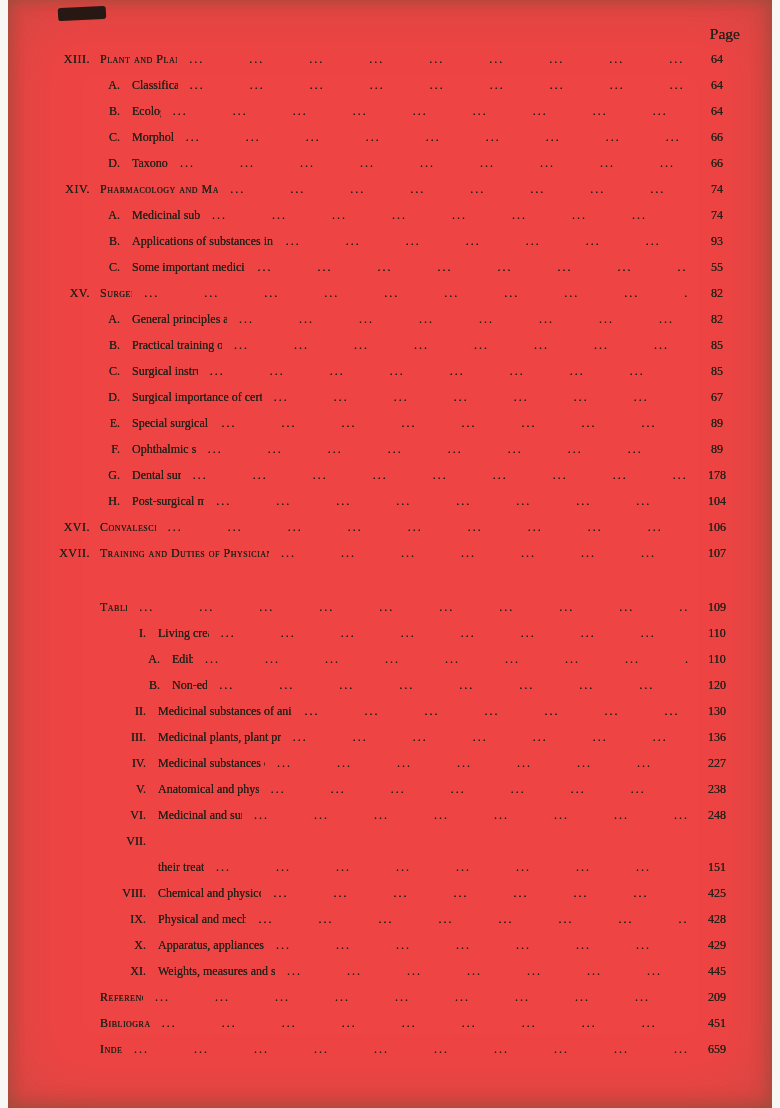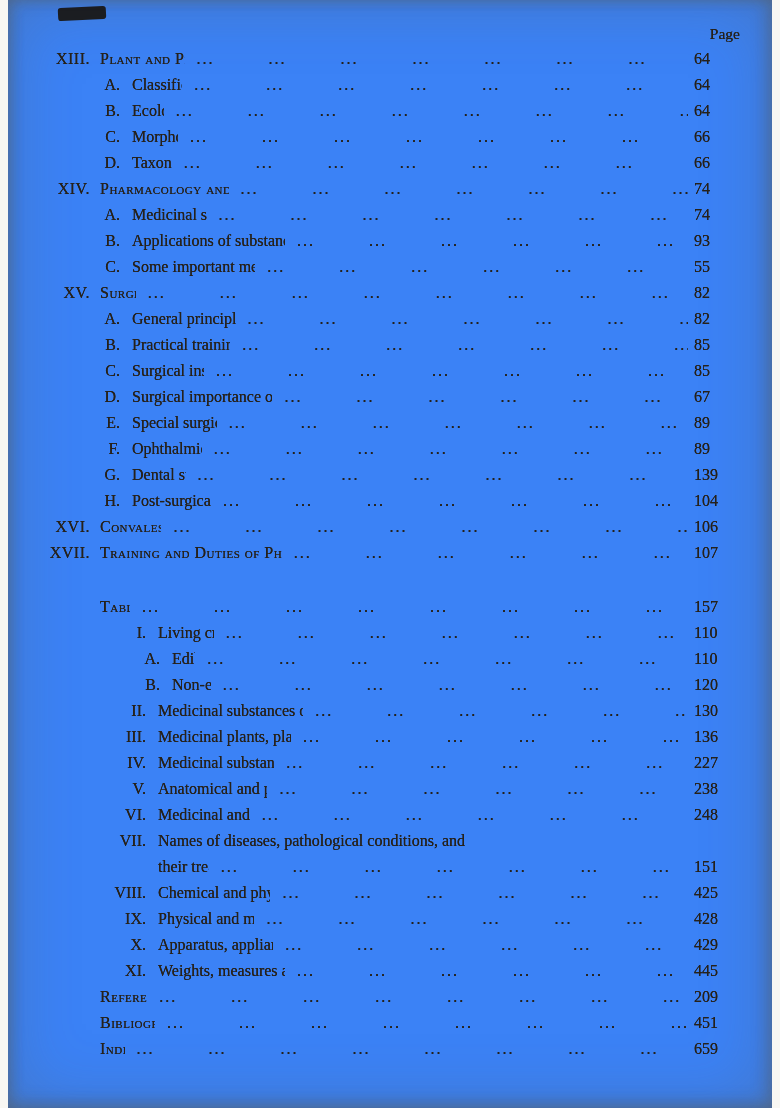--- a/index.html
+++ b/index.html
@@ -9,21 +9,21 @@
     height: 1108px;
     background: #f8f7f3;
     font-family: "Liberation Serif", serif;
     overflow: hidden;
   }
   .paper {
     position: relative;
     margin: 0 8px;
     width: 764px;
     height: 1108px;
-    background: #3b82f6;
+    background: #ef4444;
     box-shadow:
       inset 0 0 70px rgba(96, 85, 58, 0.28),
       inset -5px 0 16px rgba(96, 85, 58, 0.26),
       inset 5px 0 12px rgba(96, 85, 58, 0.18),
       inset 0 -6px 18px rgba(96, 85, 58, 0.18);
     color: #26211a;
   }
   .artifact {
     position: absolute;
     top: 7px;
@@ -36,21 +36,21 @@
     opacity: 0.92;
   }
   .content {
     padding: 22px 32px 0 20px;
   }
   .row {
     display: flex;
     align-items: baseline;
     height: 26px;
     line-height: 26px;
-    font-size: 16px;
+    font-size: 12px;
     text-shadow: 0 0 0.4px currentColor;
   }
   .page-header {
     justify-content: flex-end;
     height: 24px;
     line-height: 24px;
     font-size: 15.5px;
   }
   .num {
     flex: none;
@@ -76,21 +76,21 @@
     min-width: 0;
     overflow: hidden;
     white-space: nowrap;
     margin: 0 6px 0 12px;
     letter-spacing: 2px;
   }
   .leader.empty { visibility: hidden; }
   .page {
     flex: none;
     width: 46px;
-    text-align: left;
+    text-align: center;
   }
   .gap { margin-top: 28px; }
 </style>
 </head>
 <body>
 
 <div class="paper">
   <div class="artifact"></div>
   <div class="content">
     <div class="row page-header">
@@ -190,21 +190,21 @@
         <div class="row sub">
           <span class="num">F.</span>
           <span class="title">Ophthalmic surgery</span>
           <span class="leader">...&nbsp;&nbsp;&nbsp;&nbsp;&nbsp;&nbsp;&nbsp;&nbsp;&nbsp;...&nbsp;&nbsp;&nbsp;&nbsp;&nbsp;&nbsp;&nbsp;&nbsp;&nbsp;...&nbsp;&nbsp;&nbsp;&nbsp;&nbsp;&nbsp;&nbsp;&nbsp;&nbsp;...&nbsp;&nbsp;&nbsp;&nbsp;&nbsp;&nbsp;&nbsp;&nbsp;&nbsp;...&nbsp;&nbsp;&nbsp;&nbsp;&nbsp;&nbsp;&nbsp;&nbsp;&nbsp;...&nbsp;&nbsp;&nbsp;&nbsp;&nbsp;&nbsp;&nbsp;&nbsp;&nbsp;...&nbsp;&nbsp;&nbsp;&nbsp;&nbsp;&nbsp;&nbsp;&nbsp;&nbsp;...&nbsp;&nbsp;&nbsp;&nbsp;&nbsp;&nbsp;&nbsp;&nbsp;&nbsp;...&nbsp;&nbsp;&nbsp;&nbsp;&nbsp;&nbsp;&nbsp;&nbsp;&nbsp;...&nbsp;&nbsp;&nbsp;&nbsp;&nbsp;&nbsp;&nbsp;&nbsp;&nbsp;...&nbsp;&nbsp;&nbsp;&nbsp;&nbsp;&nbsp;&nbsp;&nbsp;&nbsp;...&nbsp;&nbsp;&nbsp;&nbsp;&nbsp;&nbsp;&nbsp;&nbsp;&nbsp;</span>
           <span class="page">89</span>
         </div>
         <div class="row sub">
           <span class="num">G.</span>
           <span class="title">Dental surgery</span>
           <span class="leader">...&nbsp;&nbsp;&nbsp;&nbsp;&nbsp;&nbsp;&nbsp;&nbsp;&nbsp;...&nbsp;&nbsp;&nbsp;&nbsp;&nbsp;&nbsp;&nbsp;&nbsp;&nbsp;...&nbsp;&nbsp;&nbsp;&nbsp;&nbsp;&nbsp;&nbsp;&nbsp;&nbsp;...&nbsp;&nbsp;&nbsp;&nbsp;&nbsp;&nbsp;&nbsp;&nbsp;&nbsp;...&nbsp;&nbsp;&nbsp;&nbsp;&nbsp;&nbsp;&nbsp;&nbsp;&nbsp;...&nbsp;&nbsp;&nbsp;&nbsp;&nbsp;&nbsp;&nbsp;&nbsp;&nbsp;...&nbsp;&nbsp;&nbsp;&nbsp;&nbsp;&nbsp;&nbsp;&nbsp;&nbsp;...&nbsp;&nbsp;&nbsp;&nbsp;&nbsp;&nbsp;&nbsp;&nbsp;&nbsp;...&nbsp;&nbsp;&nbsp;&nbsp;&nbsp;&nbsp;&nbsp;&nbsp;&nbsp;...&nbsp;&nbsp;&nbsp;&nbsp;&nbsp;&nbsp;&nbsp;&nbsp;&nbsp;...&nbsp;&nbsp;&nbsp;&nbsp;&nbsp;&nbsp;&nbsp;&nbsp;&nbsp;...&nbsp;&nbsp;&nbsp;&nbsp;&nbsp;&nbsp;&nbsp;&nbsp;&nbsp;</span>
-          <span class="page">139</span>
+          <span class="page">178</span>
         </div>
         <div class="row sub">
           <span class="num">H.</span>
           <span class="title">Post-surgical measures</span>
           <span class="leader">...&nbsp;&nbsp;&nbsp;&nbsp;&nbsp;&nbsp;&nbsp;&nbsp;&nbsp;...&nbsp;&nbsp;&nbsp;&nbsp;&nbsp;&nbsp;&nbsp;&nbsp;&nbsp;...&nbsp;&nbsp;&nbsp;&nbsp;&nbsp;&nbsp;&nbsp;&nbsp;&nbsp;...&nbsp;&nbsp;&nbsp;&nbsp;&nbsp;&nbsp;&nbsp;&nbsp;&nbsp;...&nbsp;&nbsp;&nbsp;&nbsp;&nbsp;&nbsp;&nbsp;&nbsp;&nbsp;...&nbsp;&nbsp;&nbsp;&nbsp;&nbsp;&nbsp;&nbsp;&nbsp;&nbsp;...&nbsp;&nbsp;&nbsp;&nbsp;&nbsp;&nbsp;&nbsp;&nbsp;&nbsp;...&nbsp;&nbsp;&nbsp;&nbsp;&nbsp;&nbsp;&nbsp;&nbsp;&nbsp;...&nbsp;&nbsp;&nbsp;&nbsp;&nbsp;&nbsp;&nbsp;&nbsp;&nbsp;...&nbsp;&nbsp;&nbsp;&nbsp;&nbsp;&nbsp;&nbsp;&nbsp;&nbsp;...&nbsp;&nbsp;&nbsp;&nbsp;&nbsp;&nbsp;&nbsp;&nbsp;&nbsp;...&nbsp;&nbsp;&nbsp;&nbsp;&nbsp;&nbsp;&nbsp;&nbsp;&nbsp;</span>
           <span class="page">104</span>
         </div>
         <div class="row chapter sc">
           <span class="num">XVI.</span>
           <span class="title">Convalescence</span>
@@ -214,21 +214,21 @@
         <div class="row chapter sc">
           <span class="num">XVII.</span>
           <span class="title">Training and Duties of Physicians, Surgeons, and Nurses</span>
           <span class="leader">...&nbsp;&nbsp;&nbsp;&nbsp;&nbsp;&nbsp;&nbsp;&nbsp;&nbsp;...&nbsp;&nbsp;&nbsp;&nbsp;&nbsp;&nbsp;&nbsp;&nbsp;&nbsp;...&nbsp;&nbsp;&nbsp;&nbsp;&nbsp;&nbsp;&nbsp;&nbsp;&nbsp;...&nbsp;&nbsp;&nbsp;&nbsp;&nbsp;&nbsp;&nbsp;&nbsp;&nbsp;...&nbsp;&nbsp;&nbsp;&nbsp;&nbsp;&nbsp;&nbsp;&nbsp;&nbsp;...&nbsp;&nbsp;&nbsp;&nbsp;&nbsp;&nbsp;&nbsp;&nbsp;&nbsp;...&nbsp;&nbsp;&nbsp;&nbsp;&nbsp;&nbsp;&nbsp;&nbsp;&nbsp;...&nbsp;&nbsp;&nbsp;&nbsp;&nbsp;&nbsp;&nbsp;&nbsp;&nbsp;...&nbsp;&nbsp;&nbsp;&nbsp;&nbsp;&nbsp;&nbsp;&nbsp;&nbsp;...&nbsp;&nbsp;&nbsp;&nbsp;&nbsp;&nbsp;&nbsp;&nbsp;&nbsp;...&nbsp;&nbsp;&nbsp;&nbsp;&nbsp;&nbsp;&nbsp;&nbsp;&nbsp;...&nbsp;&nbsp;&nbsp;&nbsp;&nbsp;&nbsp;&nbsp;&nbsp;&nbsp;</span>
           <span class="page">107</span>
         </div>
         <div class="row section sc gap">
           <span class="num"></span>
           <span class="title">Tables</span>
           <span class="leader">...&nbsp;&nbsp;&nbsp;&nbsp;&nbsp;&nbsp;&nbsp;&nbsp;&nbsp;...&nbsp;&nbsp;&nbsp;&nbsp;&nbsp;&nbsp;&nbsp;&nbsp;&nbsp;...&nbsp;&nbsp;&nbsp;&nbsp;&nbsp;&nbsp;&nbsp;&nbsp;&nbsp;...&nbsp;&nbsp;&nbsp;&nbsp;&nbsp;&nbsp;&nbsp;&nbsp;&nbsp;...&nbsp;&nbsp;&nbsp;&nbsp;&nbsp;&nbsp;&nbsp;&nbsp;&nbsp;...&nbsp;&nbsp;&nbsp;&nbsp;&nbsp;&nbsp;&nbsp;&nbsp;&nbsp;...&nbsp;&nbsp;&nbsp;&nbsp;&nbsp;&nbsp;&nbsp;&nbsp;&nbsp;...&nbsp;&nbsp;&nbsp;&nbsp;&nbsp;&nbsp;&nbsp;&nbsp;&nbsp;...&nbsp;&nbsp;&nbsp;&nbsp;&nbsp;&nbsp;&nbsp;&nbsp;&nbsp;...&nbsp;&nbsp;&nbsp;&nbsp;&nbsp;&nbsp;&nbsp;&nbsp;&nbsp;...&nbsp;&nbsp;&nbsp;&nbsp;&nbsp;&nbsp;&nbsp;&nbsp;&nbsp;...&nbsp;&nbsp;&nbsp;&nbsp;&nbsp;&nbsp;&nbsp;&nbsp;&nbsp;</span>
-          <span class="page">157</span>
+          <span class="page">109</span>
         </div>
         <div class="row table-item">
           <span class="num">I.</span>
           <span class="title">Living creatures</span>
           <span class="leader">...&nbsp;&nbsp;&nbsp;&nbsp;&nbsp;&nbsp;&nbsp;&nbsp;&nbsp;...&nbsp;&nbsp;&nbsp;&nbsp;&nbsp;&nbsp;&nbsp;&nbsp;&nbsp;...&nbsp;&nbsp;&nbsp;&nbsp;&nbsp;&nbsp;&nbsp;&nbsp;&nbsp;...&nbsp;&nbsp;&nbsp;&nbsp;&nbsp;&nbsp;&nbsp;&nbsp;&nbsp;...&nbsp;&nbsp;&nbsp;&nbsp;&nbsp;&nbsp;&nbsp;&nbsp;&nbsp;...&nbsp;&nbsp;&nbsp;&nbsp;&nbsp;&nbsp;&nbsp;&nbsp;&nbsp;...&nbsp;&nbsp;&nbsp;&nbsp;&nbsp;&nbsp;&nbsp;&nbsp;&nbsp;...&nbsp;&nbsp;&nbsp;&nbsp;&nbsp;&nbsp;&nbsp;&nbsp;&nbsp;...&nbsp;&nbsp;&nbsp;&nbsp;&nbsp;&nbsp;&nbsp;&nbsp;&nbsp;...&nbsp;&nbsp;&nbsp;&nbsp;&nbsp;&nbsp;&nbsp;&nbsp;&nbsp;...&nbsp;&nbsp;&nbsp;&nbsp;&nbsp;&nbsp;&nbsp;&nbsp;&nbsp;...&nbsp;&nbsp;&nbsp;&nbsp;&nbsp;&nbsp;&nbsp;&nbsp;&nbsp;</span>
           <span class="page">110</span>
         </div>
         <div class="row table-sub">
           <span class="num">A.</span>
           <span class="title">Edible</span>
@@ -266,21 +266,20 @@
           <span class="page">238</span>
         </div>
         <div class="row table-item">
           <span class="num">VI.</span>
           <span class="title">Medicinal and surgical terms</span>
           <span class="leader">...&nbsp;&nbsp;&nbsp;&nbsp;&nbsp;&nbsp;&nbsp;&nbsp;&nbsp;...&nbsp;&nbsp;&nbsp;&nbsp;&nbsp;&nbsp;&nbsp;&nbsp;&nbsp;...&nbsp;&nbsp;&nbsp;&nbsp;&nbsp;&nbsp;&nbsp;&nbsp;&nbsp;...&nbsp;&nbsp;&nbsp;&nbsp;&nbsp;&nbsp;&nbsp;&nbsp;&nbsp;...&nbsp;&nbsp;&nbsp;&nbsp;&nbsp;&nbsp;&nbsp;&nbsp;&nbsp;...&nbsp;&nbsp;&nbsp;&nbsp;&nbsp;&nbsp;&nbsp;&nbsp;&nbsp;...&nbsp;&nbsp;&nbsp;&nbsp;&nbsp;&nbsp;&nbsp;&nbsp;&nbsp;...&nbsp;&nbsp;&nbsp;&nbsp;&nbsp;&nbsp;&nbsp;&nbsp;&nbsp;...&nbsp;&nbsp;&nbsp;&nbsp;&nbsp;&nbsp;&nbsp;&nbsp;&nbsp;...&nbsp;&nbsp;&nbsp;&nbsp;&nbsp;&nbsp;&nbsp;&nbsp;&nbsp;...&nbsp;&nbsp;&nbsp;&nbsp;&nbsp;&nbsp;&nbsp;&nbsp;&nbsp;...&nbsp;&nbsp;&nbsp;&nbsp;&nbsp;&nbsp;&nbsp;&nbsp;&nbsp;</span>
           <span class="page">248</span>
         </div>
         <div class="row table-item">
           <span class="num">VII.</span>
-          <span class="title">Names of diseases, pathological conditions, and</span>
           <span class="leader empty"></span>
           <span class="page"></span>
         </div>
         <div class="row continuation">
           <span class="num"></span>
           <span class="title">their treatment</span>
           <span class="leader">...&nbsp;&nbsp;&nbsp;&nbsp;&nbsp;&nbsp;&nbsp;&nbsp;&nbsp;...&nbsp;&nbsp;&nbsp;&nbsp;&nbsp;&nbsp;&nbsp;&nbsp;&nbsp;...&nbsp;&nbsp;&nbsp;&nbsp;&nbsp;&nbsp;&nbsp;&nbsp;&nbsp;...&nbsp;&nbsp;&nbsp;&nbsp;&nbsp;&nbsp;&nbsp;&nbsp;&nbsp;...&nbsp;&nbsp;&nbsp;&nbsp;&nbsp;&nbsp;&nbsp;&nbsp;&nbsp;...&nbsp;&nbsp;&nbsp;&nbsp;&nbsp;&nbsp;&nbsp;&nbsp;&nbsp;...&nbsp;&nbsp;&nbsp;&nbsp;&nbsp;&nbsp;&nbsp;&nbsp;&nbsp;...&nbsp;&nbsp;&nbsp;&nbsp;&nbsp;&nbsp;&nbsp;&nbsp;&nbsp;...&nbsp;&nbsp;&nbsp;&nbsp;&nbsp;&nbsp;&nbsp;&nbsp;&nbsp;...&nbsp;&nbsp;&nbsp;&nbsp;&nbsp;&nbsp;&nbsp;&nbsp;&nbsp;...&nbsp;&nbsp;&nbsp;&nbsp;&nbsp;&nbsp;&nbsp;&nbsp;&nbsp;...&nbsp;&nbsp;&nbsp;&nbsp;&nbsp;&nbsp;&nbsp;&nbsp;&nbsp;</span>
           <span class="page">151</span>
         </div>
         <div class="row table-item">

